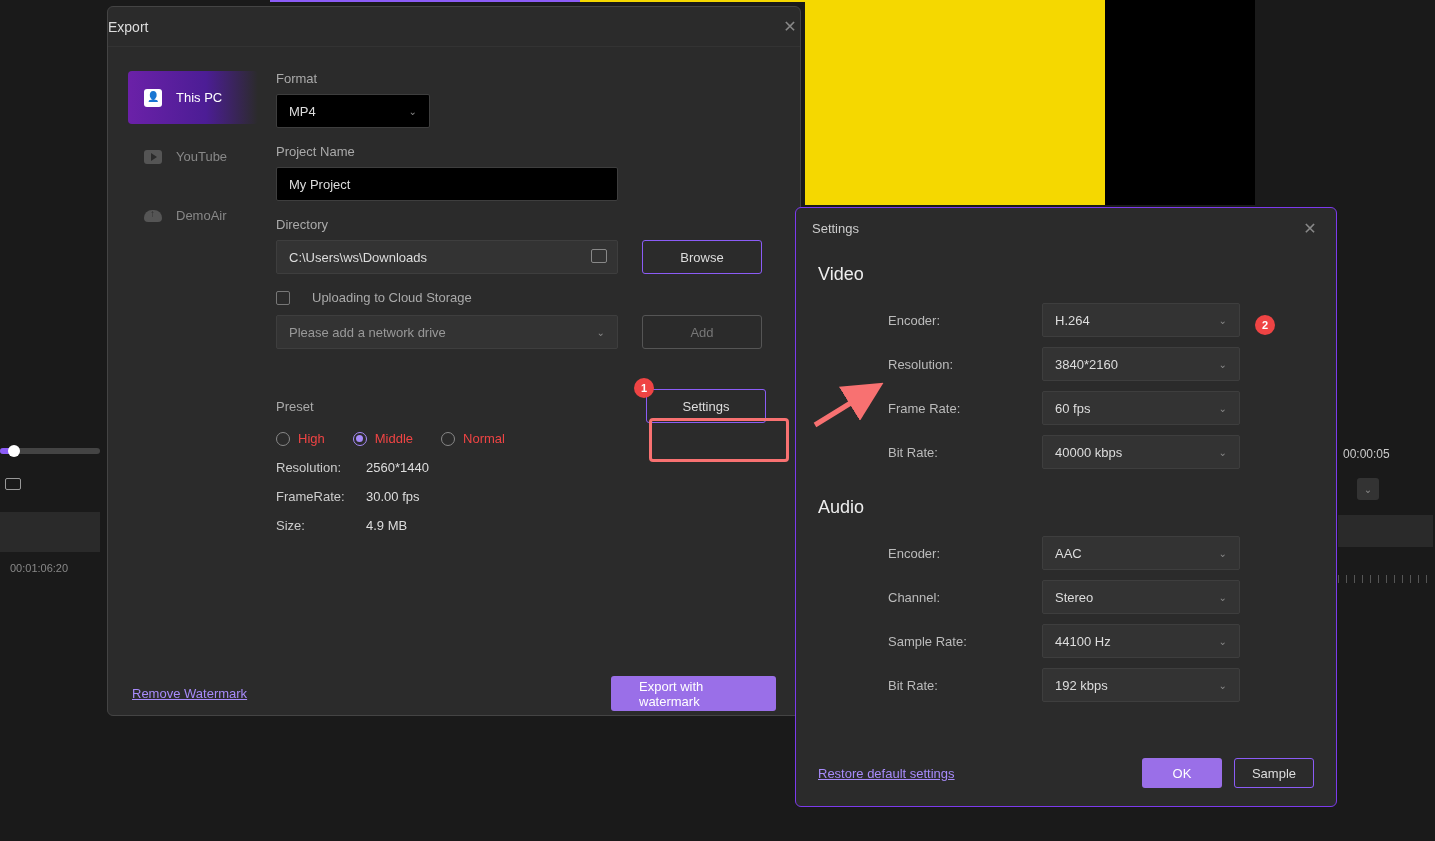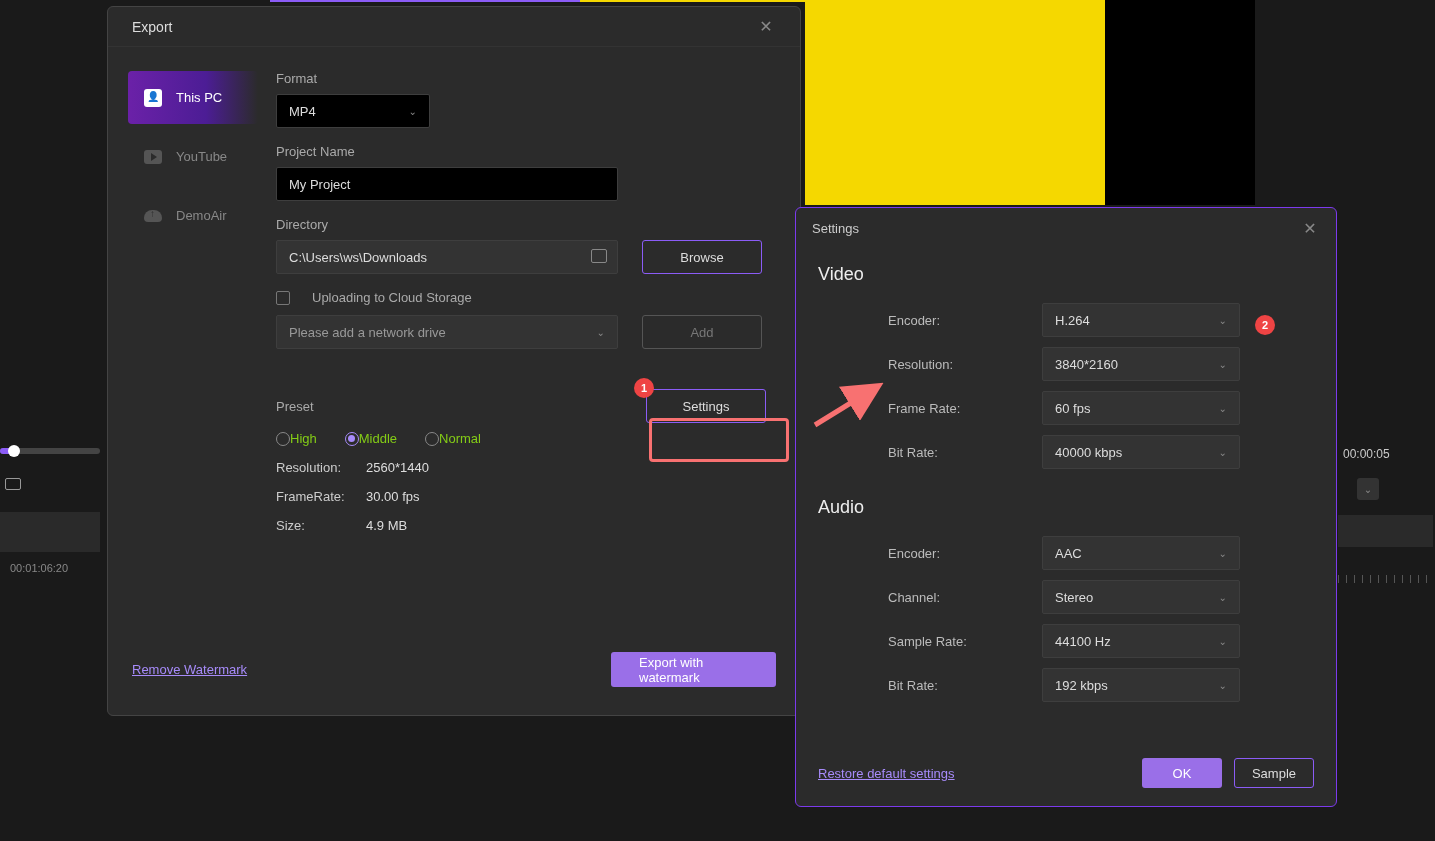--- a/index.html
+++ b/index.html
@@ -17,21 +17,21 @@
 .timeline-slider::after { content: ""; position: absolute; left: 8px; top: -3px; width: 12px; height: 12px; background: #fff; border-radius: 50%; }
 .time-label-left { position: absolute; top: 562px; left: 10px; font-size: 11px; color: #888; }
 .time-label-right { position: absolute; top: 447px; left: 1343px; font-size: 12px; color: #ccc; }
 .camera-icon { position: absolute; top: 478px; left: 5px; width: 16px; height: 12px; border: 1.5px solid #999; border-radius: 2px; }
 .dropdown-right { position: absolute; top: 478px; left: 1357px; width: 22px; height: 22px; background: #333; border-radius: 3px; display: flex; align-items: center; justify-content: center; color: #888; font-size: 10px; }
 .bg-track-right { position: absolute; top: 515px; left: 1338px; width: 95px; height: 32px; background: #2a2a2a; }
 .ruler-right { position: absolute; top: 575px; left: 1338px; width: 95px; height: 8px; background: repeating-linear-gradient(90deg, #555 0 1px, transparent 1px 8px); }
 
 
 .export-dialog { position: absolute; top: 6px; left: 107px; width: 694px; height: 710px; background: #2b2b2b; border: 1px solid #444; border-radius: 6px; }
-.export-header { height: 40px; display: flex; align-items: center; padding: 0 24px; border-bottom: 1px solid #333; }
+.export-header { height: 40px; display: flex; align-items: center; padding: 0 0; border-bottom: 1px solid #333; }
 .export-title { font-size: 14px; color: #ddd; flex: 1; }
 .close-x { color: #888; font-size: 16px; cursor: pointer; width: 20px; text-align: center; }
 
 .export-body { display: flex; height: 600px; }
 .sidebar { width: 160px; padding: 24px 0 0 20px; }
 .sidebar-item { display: flex; align-items: center; gap: 14px; height: 53px; padding-left: 16px; font-size: 13px; color: #888; border-radius: 4px; margin-bottom: 6px; cursor: pointer; }
 .sidebar-item.active { background: linear-gradient(90deg, #6b21a8, #4c1d95 60%, transparent); color: #fff; width: 130px; }
 .sidebar-icon { width: 18px; height: 18px; display: flex; align-items: center; justify-content: center; }
 .pc-icon { width: 18px; height: 18px; background: #fff; border-radius: 3px; position: relative; }
 .pc-icon::after { content: "👤"; font-size: 10px; position: absolute; top: 2px; left: 3px; color: #6b21a8; }
@@ -57,28 +57,28 @@
 .btn-settings { width: 120px; border: 1px solid #8b5cf6; color: #ddd; background: transparent; }
 .btn-purple-fill { background: #9a6fe8; color: #fff; border: none; }
 .btn-purple-fill.export-btn { width: 165px; height: 35px; }
 
 .checkbox-row { display: flex; align-items: center; gap: 22px; font-size: 13px; color: #aaa; margin-bottom: 10px; }
 .checkbox { width: 14px; height: 14px; border: 1.5px solid #777; border-radius: 2px; }
 .network-row { display: flex; gap: 24px; align-items: center; }
 .network-select { width: 342px; height: 34px; background: #333; border: 1px solid #3e3e3e; border-radius: 2px; padding: 0 12px; font-size: 13px; color: #999; display: flex; align-items: center; justify-content: space-between; }
 
 .preset-row { display: flex; gap: 28px; align-items: center; margin-top: 8px; }
-.radio-wrap { display: flex; align-items: center; gap: 0; font-size: 13px; color: #84cc16; }
+.radio-wrap { display: flex; align-items: center; gap: 8px; font-size: 13px; color: #ef4444; }
 .radio { width: 14px; height: 14px; border: 1.5px solid #888; border-radius: 50%; display: flex; align-items: center; justify-content: center; }
 .radio.checked { border-color: #a78bfa; }
 .radio.checked::after { content: ""; width: 7px; height: 7px; background: #a78bfa; border-radius: 50%; }
 .info-row { display: flex; gap: 18px; font-size: 13px; color: #ddd; margin-top: 14px; }
 .info-label { width: 72px; color: #ccc; }
 
-.export-footer { position: absolute; bottom: 28px; left: 24px; right: 24px; display: flex; justify-content: space-between; align-items: center; }
+.export-footer { position: absolute; bottom: 4px; left: 24px; right: 24px; display: flex; justify-content: space-between; align-items: center; }
 .link-purple { color: #a78bfa; font-size: 13px; text-decoration: underline; }
 
 
 .settings-dialog { position: absolute; top: 207px; left: 795px; width: 542px; height: 600px; background: #2b2b2b; border: 1px solid #7c3aed; border-radius: 6px; }
 .settings-header { height: 40px; display: flex; align-items: center; padding: 0 16px; }
 .settings-title { font-size: 13px; color: #ccc; flex: 1; }
 .settings-body { padding: 16px 22px; }
 .section-title { font-size: 18px; color: #eee; margin-bottom: 18px; }
 .setting-row { display: flex; align-items: center; margin-bottom: 10px; padding-left: 70px; }
 .setting-label { width: 154px; font-size: 13px; color: #bbb; }

